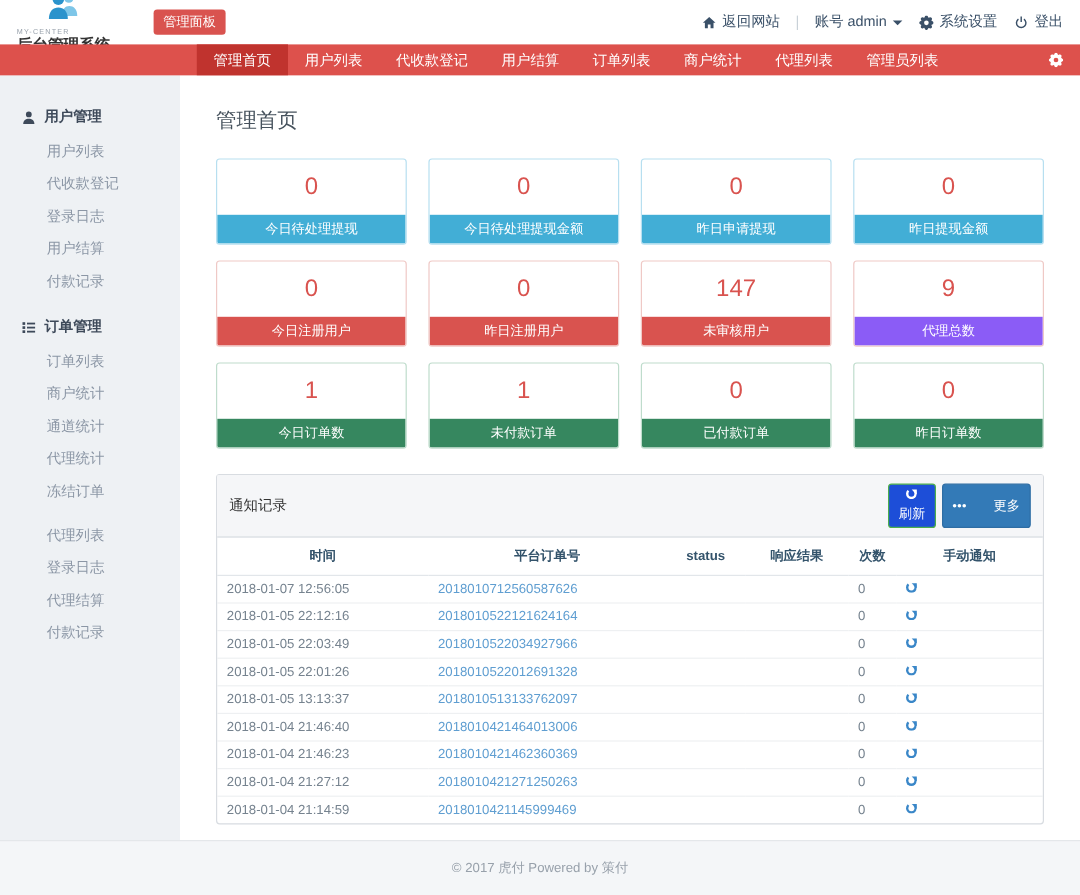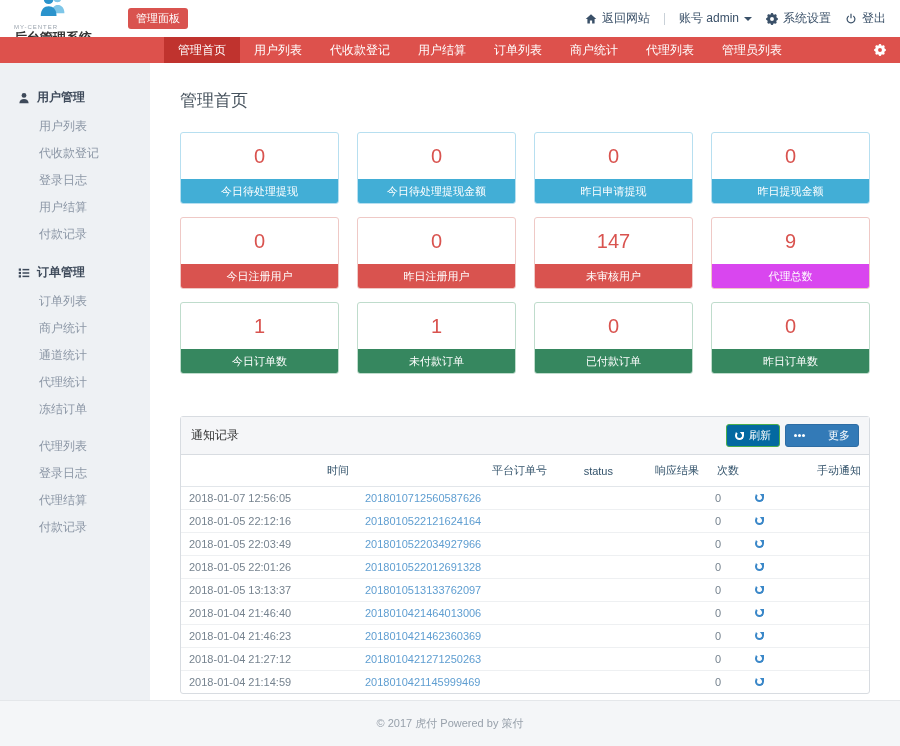--- a/index.html
+++ b/index.html
@@ -35,32 +35,32 @@
   .main { flex:1 1 auto; background:#fff; padding:18px 30px 0 30px; }
   .page-title { font-size:17px; font-weight:normal; color:#46525d; margin:8px 0 20px; }
 
   
   .cards-row { display:grid; grid-template-columns:repeat(4,1fr); gap:13px 18px; margin-bottom:13px; }
   .card { border:1px solid #ddd; border-radius:3px; overflow:hidden; text-align:center; background:#fff; }
   .card-value { height:46px; line-height:46px; font-size:20px; color:#d9534f; }
   .card-label { height:24px; line-height:24px; font-size:11px; color:#fff; }
 
   
-  .panel { margin-top:42px; border:1px solid #d8dce1; border-radius:3px; }
+  .panel { margin-top:21px; border:1px solid #d8dce1; border-radius:3px; }
   .panel-head { background:#f5f6f8; border-bottom:1px solid #d8dce1; padding:7px 10px; display:flex; align-items:center; }
   .panel-title { font-size:12px; color:#333; }
   .panel-btns { margin-left:auto; display:flex; gap:5px; }
   .btn { display:inline-flex; align-items:center; gap:5px; font-size:11px; color:#fff; padding:3px 8px; border-radius:3px; border:1px solid transparent; cursor:pointer; }
-  .btn-green { background:#0369a1; border-color:#4cae4c; }
+  .btn-green { background:#1d4ed8; border-color:#4cae4c;flex-direction:column; }
   .btn-blue { background:#337ab7; border-color:#2e6da4;gap:24px; }
   .icon-refresh { display:inline-block; width:9px; height:9px; border:2px solid currentColor; border-top-color:transparent; border-radius:50%; position:relative; }
   .icon-refresh::after { content:""; position:absolute; top:-4px; left:4px; border:3px solid transparent; border-bottom-color:currentColor; transform:rotate(45deg); }
   .icon-more { width:3px; height:3px; background:#fff; border-radius:50%; box-shadow:4px 0 0 #fff, 8px 0 0 #fff; display:inline-block; margin-right:7px; }
   table { width:100%; border-collapse:collapse; font-size:11px; table-layout:fixed; }
-  th { text-align:right; font-weight:normal; color:#33536b; padding:8px 8px; border-bottom:1px solid #e2e6ea; }
+  th { text-align:center; font-weight:bold; color:#33536b; padding:8px 8px; border-bottom:1px solid #e2e6ea; }
   td { color:#76838f; padding:5px 8px; border-bottom:1px solid #eef0f2; }
   tr:last-child td { border-bottom:none; }
   .col-time{width:176px}.col-order{width:198px}.col-status{width:66px}.col-result{width:86px}.col-count{width:40px}
   td a { color:#5f9ed1; text-decoration:none; cursor:pointer; }
   .row-refresh { color:#3a87c8; cursor:pointer; }
 
   
   .page-footer { flex:0 0 auto; height:46px; background:#f4f6f8; border-top:1px solid #e4e7ea; display:flex; align-items:center; justify-content:center; font-size:11px; color:#98a1ab; }
 </style>
 </head>
@@ -203,21 +203,21 @@
       <div class="card" style="border-color: rgb(239, 201, 198);">
         <div class="card-value">0</div>
         <div class="card-label" style="background: rgb(217, 83, 79);">昨日注册用户</div>
       </div>
       <div class="card" style="border-color: rgb(239, 201, 198);">
         <div class="card-value">147</div>
         <div class="card-label" style="background: rgb(217, 83, 79);">未审核用户</div>
       </div>
       <div class="card" style="border-color: rgb(239, 201, 198);">
         <div class="card-value">9</div>
-        <div class="card-label" style="background: #d946ef;">代理总数</div>
+        <div class="card-label" style="background: #8b5cf6;">代理总数</div>
       </div>
     </div>
 
     <div class="cards-row">
       <div class="card" style="border-color: rgb(191, 220, 204);">
         <div class="card-value">1</div>
         <div class="card-label" style="background: rgb(54, 135, 95);">今日订单数</div>
       </div>
       <div class="card" style="border-color: rgb(191, 220, 204);">
         <div class="card-value">1</div>

